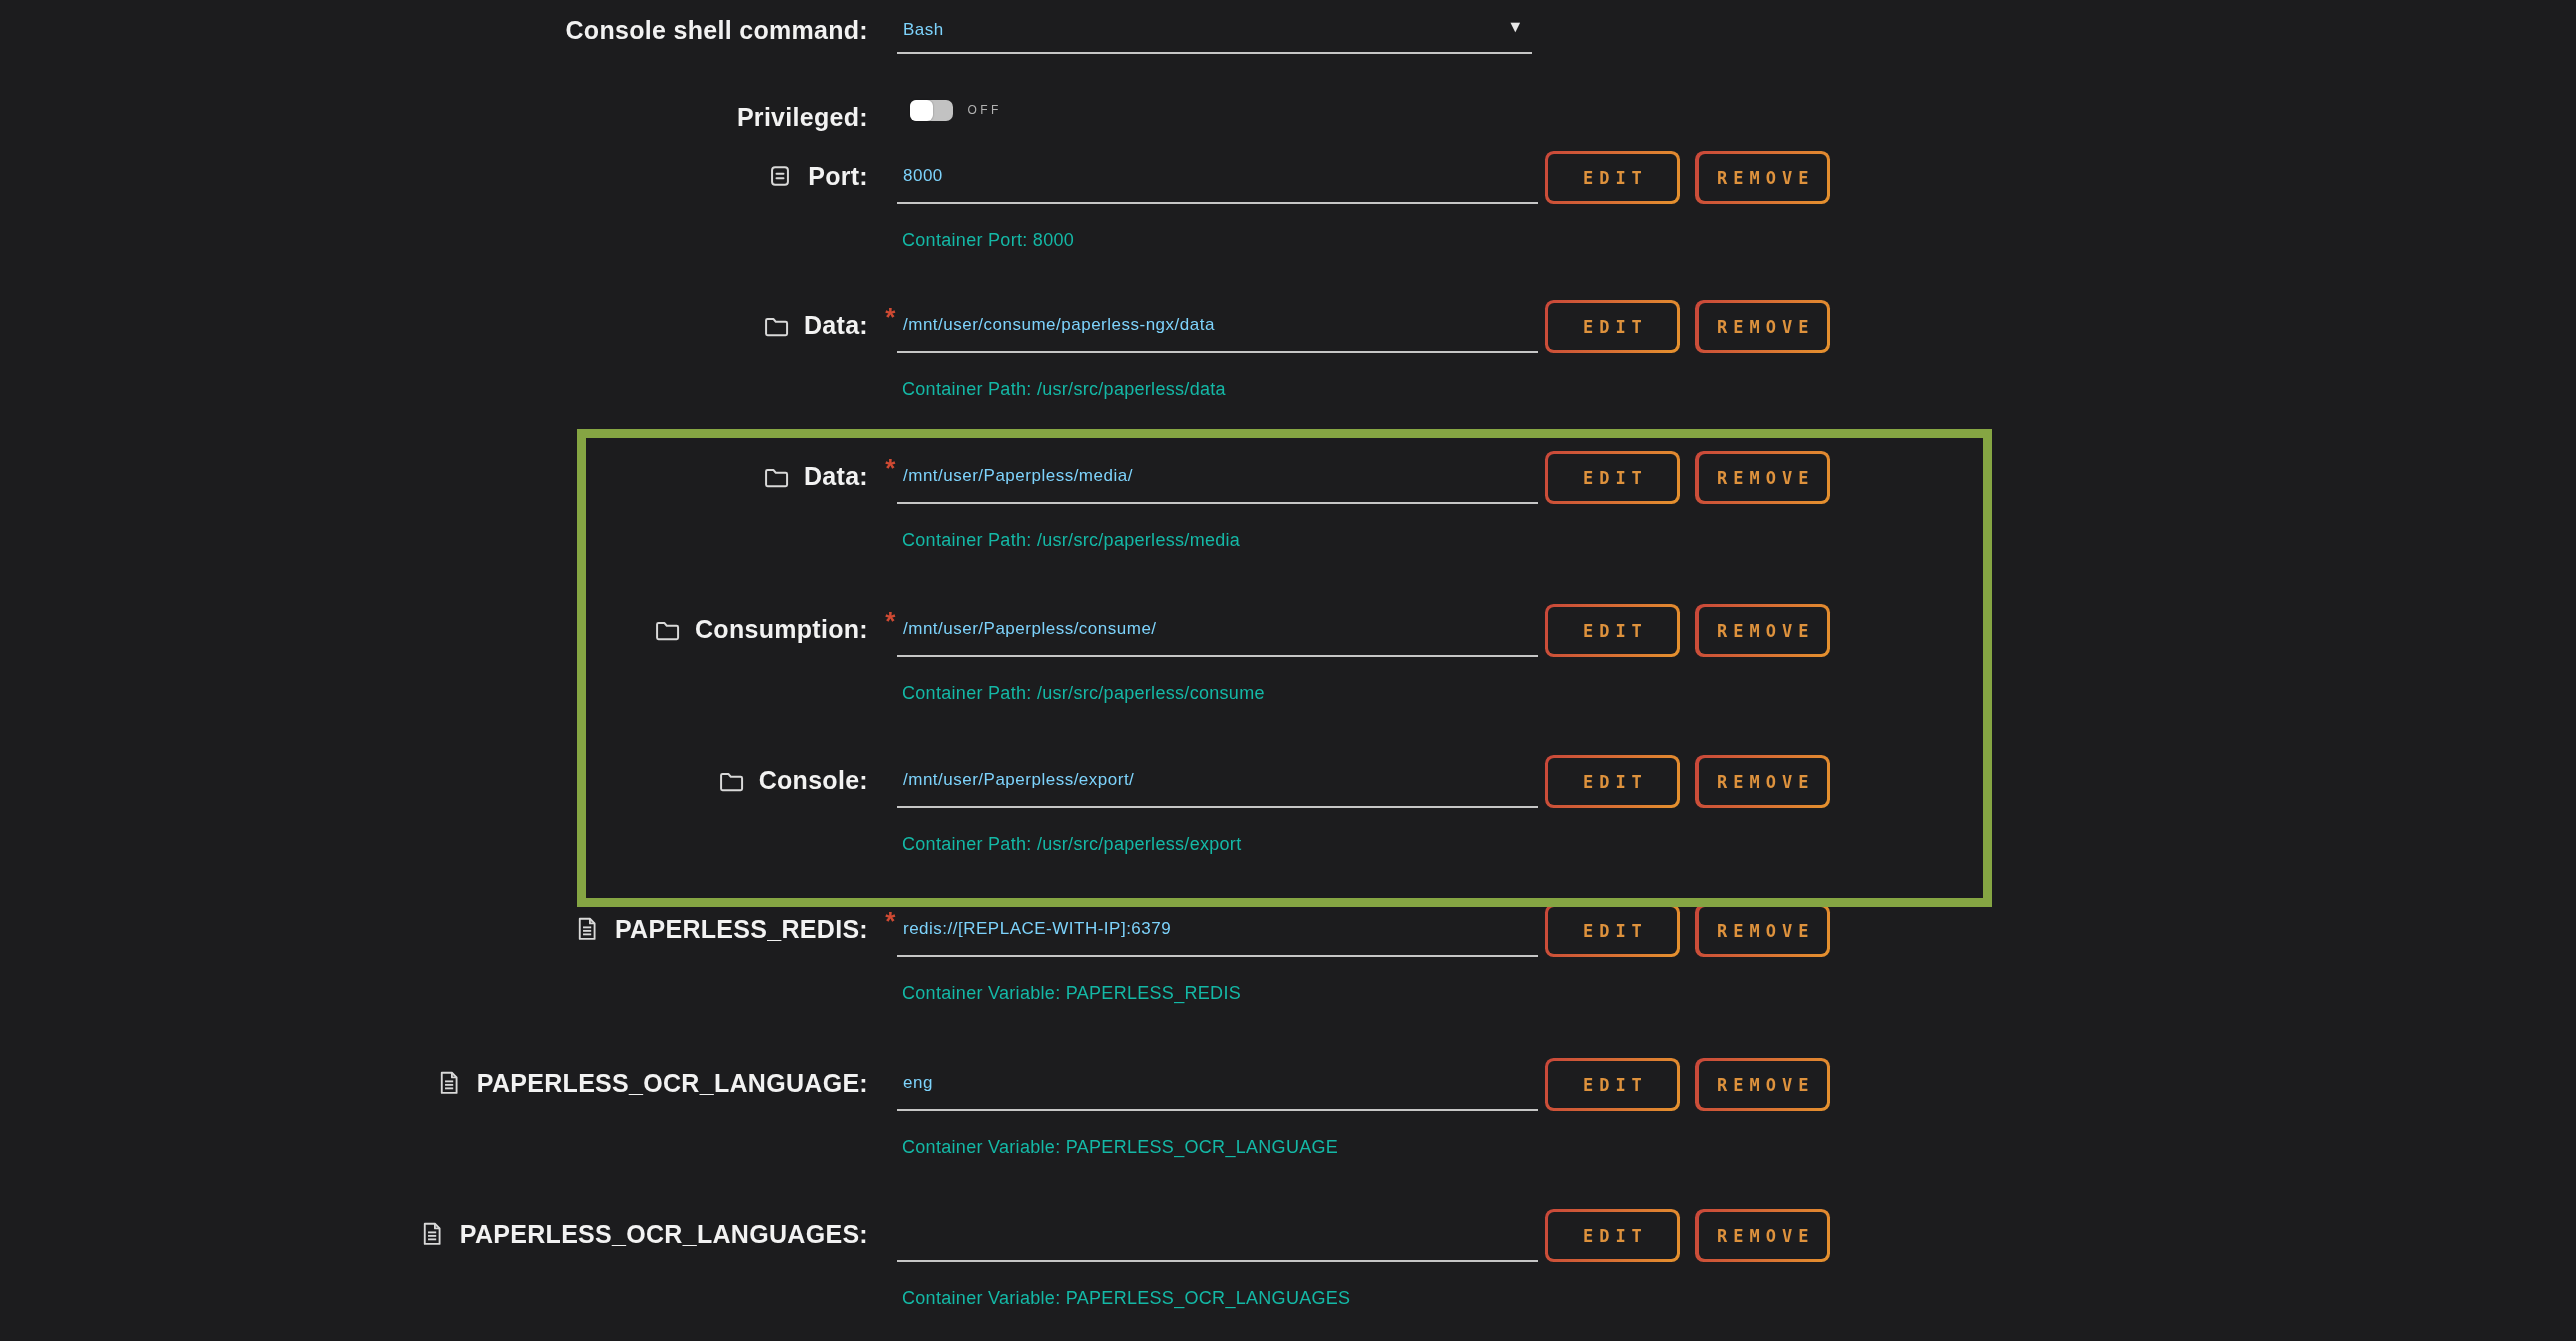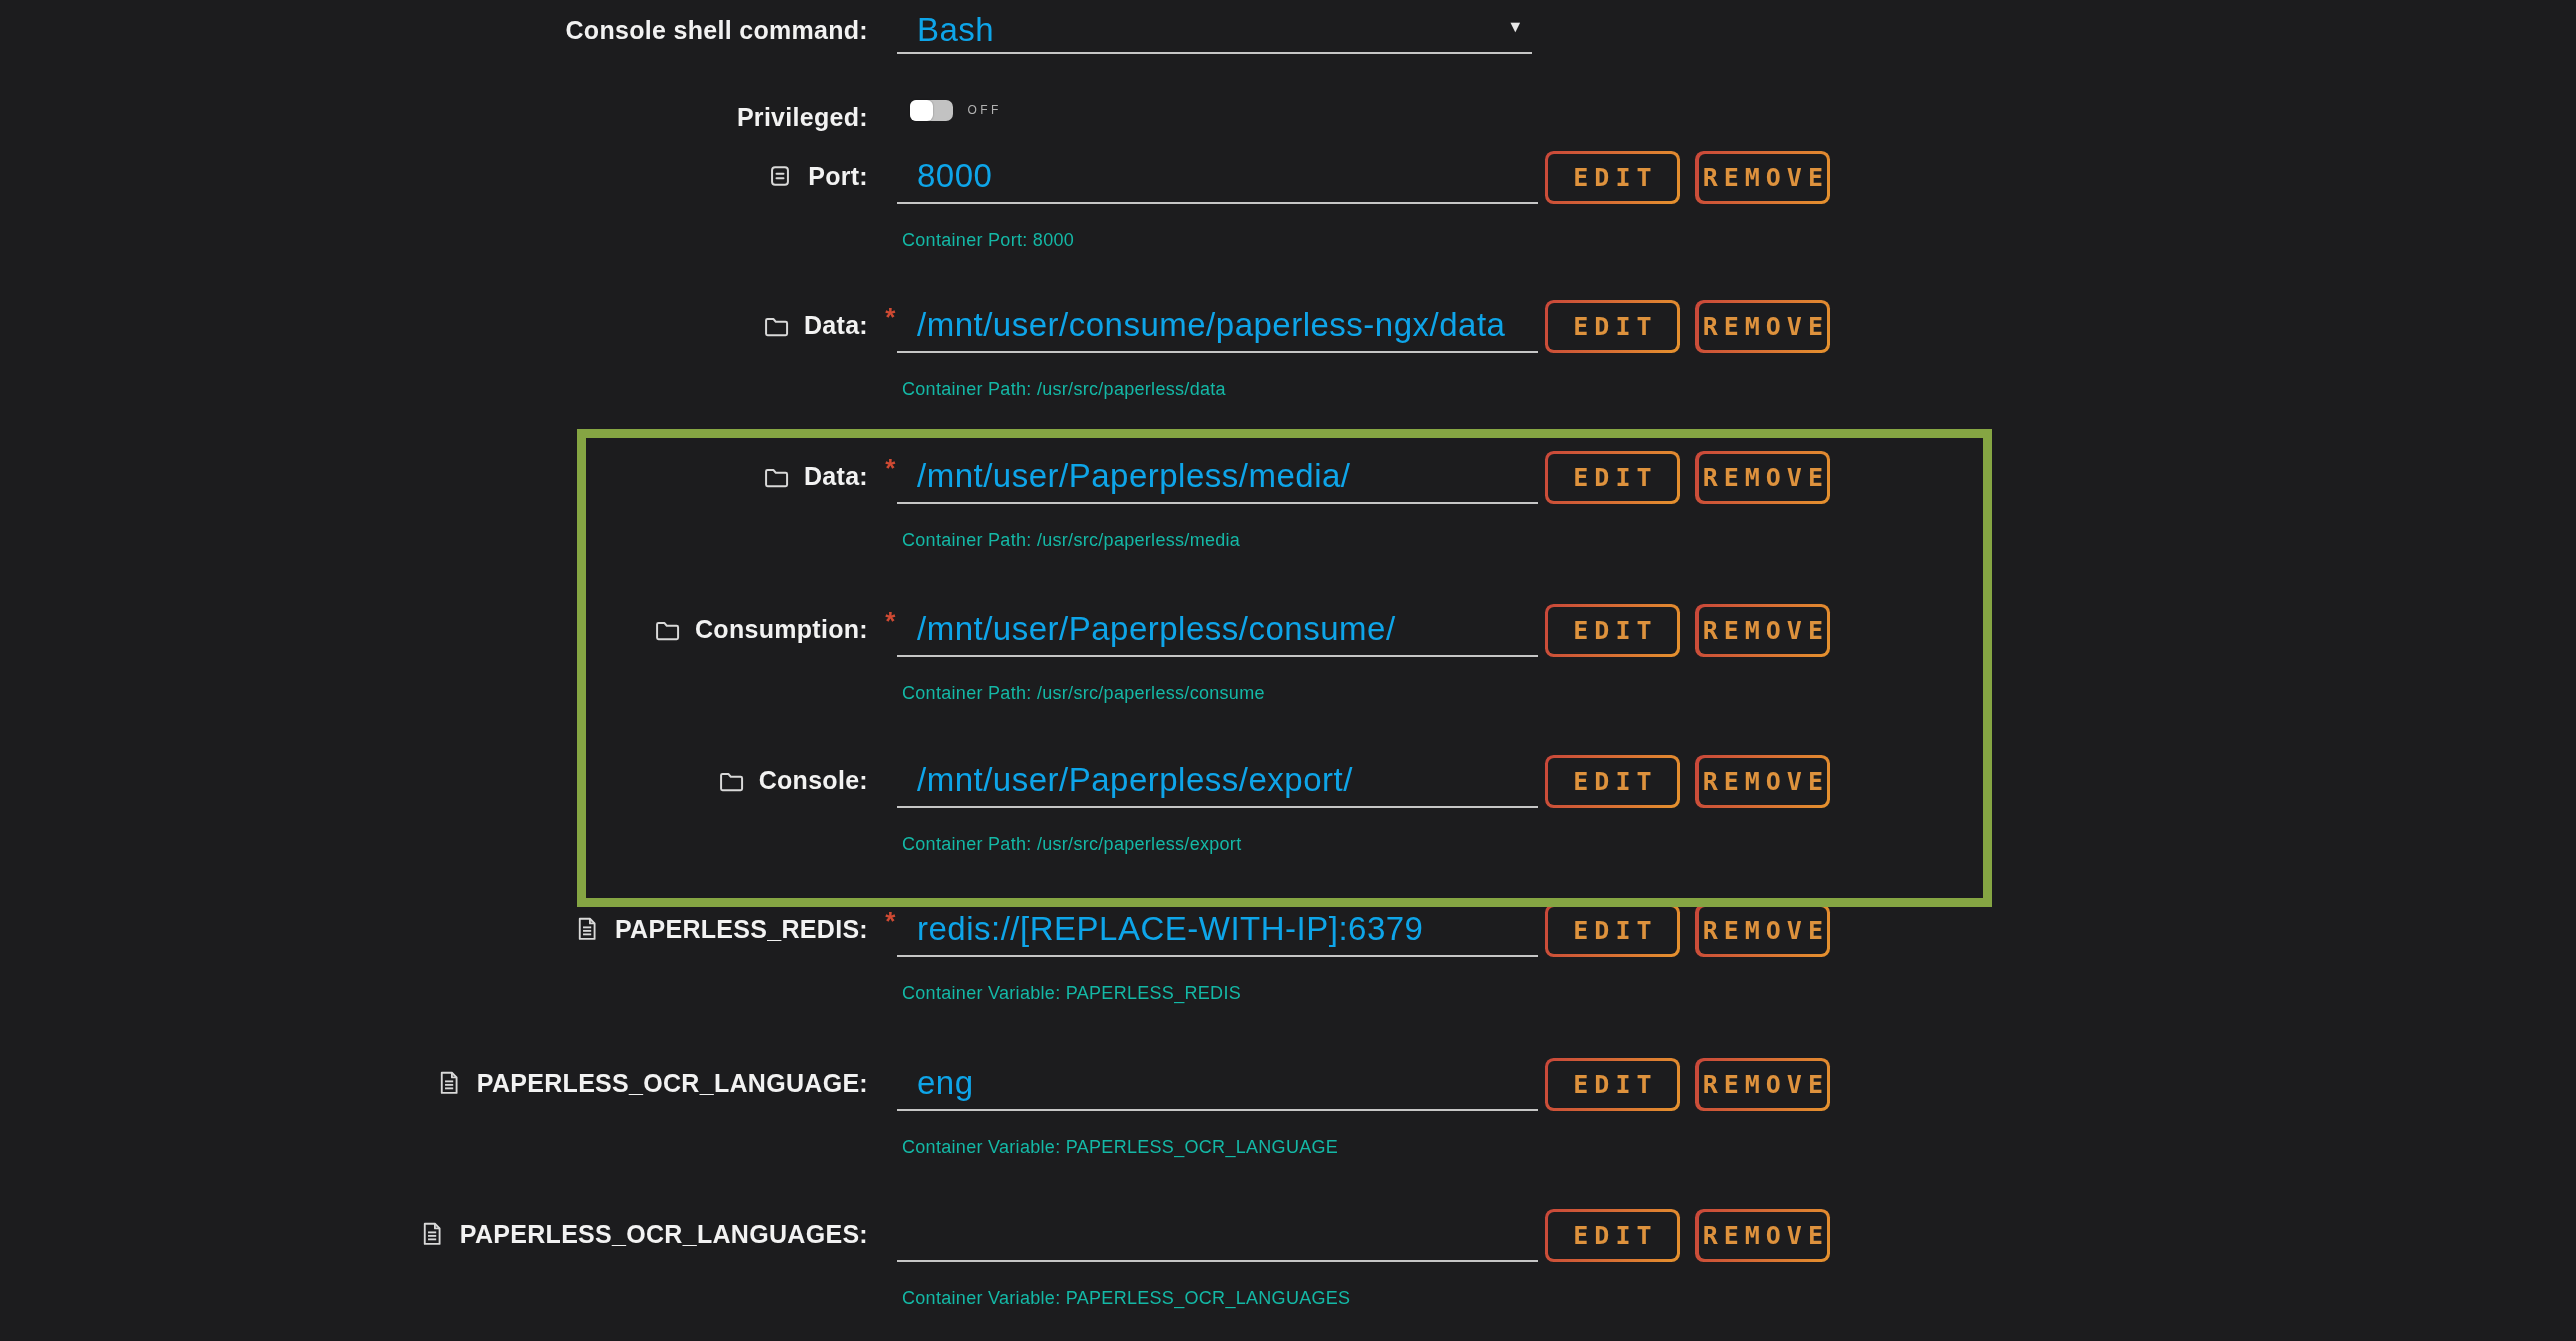--- a/index.html
+++ b/index.html
@@ -10,31 +10,31 @@
   .row{position:absolute;left:0;width:2228px;}
   .main-line{display:flex;align-items:flex-start;height:53px;}
   .label-cell{width:868px;display:flex;justify-content:flex-end;align-items:center;
               gap:13.7px;position:relative;height:38px;padding-top:6px;box-sizing:content-box;}
   .label-text{font-size:25px;font-weight:bold;color:#f2f2f2;letter-spacing:0.3px;white-space:nowrap;}
   .asterisk{position:absolute;right:-27.4px;top:1.7px;color:#cf4a33;font-size:26px;font-weight:bold;}
   .icon{width:28px;height:28px;flex:0 0 auto;display:block;}
 
   .value-cell{margin-left:29px;width:641px;height:53px;box-sizing:border-box;
               border-bottom:2.6px solid #c6c6c6;position:relative;}
-  .value-text{position:absolute;left:20px;top:6px;line-height:38px;font-size:33px;color:#0ea5e9;
+  .value-text{position:absolute;left:6px;top:6px;line-height:38px;font-size:17px;color:#7dd3fc;
               letter-spacing:0.5px;white-space:nowrap;}
   .select-cell{width:635px;}
   .select-arrow{position:absolute;right:8.6px;top:12px;font-size:16.3px;color:#e8e8e8;}
 
   .btn-group{display:flex;margin-left:6.9px;gap:15.4px;}
   .btn{width:135px;height:53px;border-radius:8.6px;padding:3.4px;box-sizing:border-box;
        background:linear-gradient(105deg,#c9473a 0%,#e5922e 100%);cursor:pointer;}
   .btn-inner{width:100%;height:100%;border-radius:6px;background:#1c1c1e;display:flex;
              align-items:center;justify-content:center;color:#de923d;font-weight:bold;
-             font-size:25px;letter-spacing:6px;padding-left:6px;box-sizing:border-box;
+             font-size:17px;letter-spacing:6px;padding-left:6px;box-sizing:border-box;
              font-family:"DejaVu Sans Mono",monospace;white-space:nowrap;}
 
   .helper-text{position:absolute;left:902px;top:74px;font-size:18px;color:#14b8a6;
                letter-spacing:0.3px;line-height:31px;white-space:nowrap;}
 
   
   .toggle{margin-left:42px;margin-top:7.7px;width:43px;height:21.4px;border-radius:6.9px;
           background:#c2c2c2;position:relative;cursor:pointer;flex:0 0 auto;}
   .toggle-knob{position:absolute;left:0;top:0;width:23px;height:21.4px;border-radius:6px;
                background:#ffffff;box-shadow:0 0 1.7px rgba(0,0,0,.4);}

